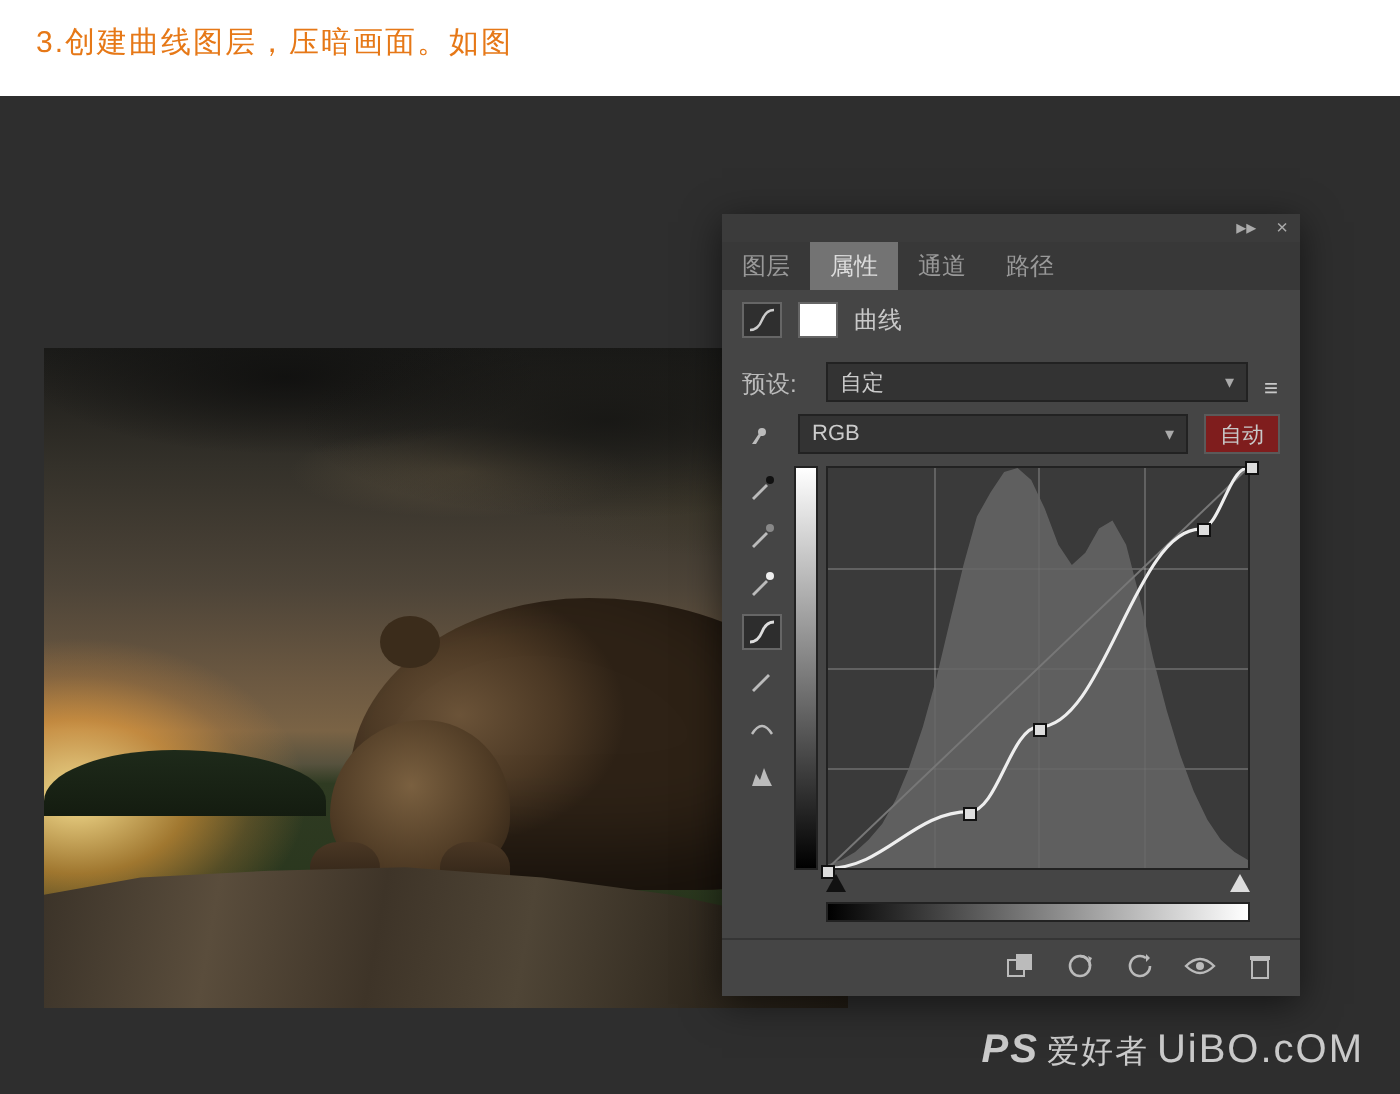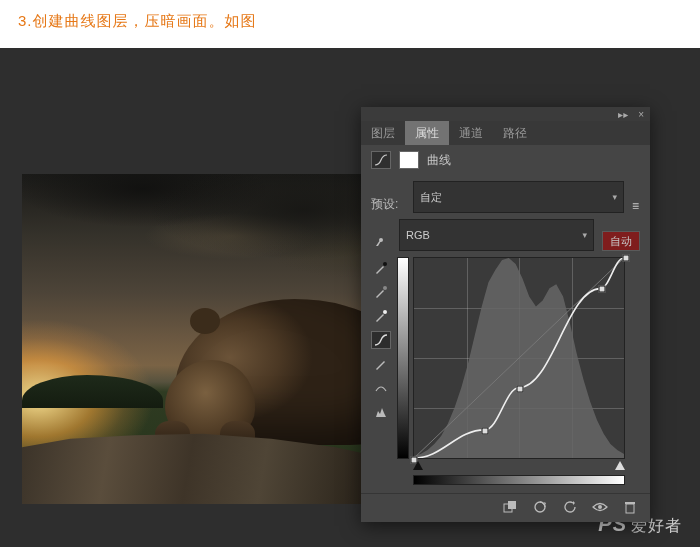--- a/index.html
+++ b/index.html
@@ -42,21 +42,21 @@
 
   
   .panel { position:absolute; top:59px; left:361px; width:289px; background:#454545; color:#c8c8c8; font-size:12px; box-shadow:0 4px 18px rgba(0,0,0,.55); }
   .panel-top { height:14px; background:#3b3b3b; display:flex; justify-content:flex-end; align-items:center; padding:0 6px; gap:10px; font-size:10px; color:#aaa; }
   .tabs { display:flex; background:#383838; height:24px; font-size:12px; }
   .tab { padding:4px 10px; color:#999; cursor:pointer; }
   .tab.active { background:#737373; color:#ddd; }
   .panel-row { display:flex; align-items:flex-end; padding:6px 10px; gap:8px; }
   .adj-icon { width:20px; height:18px; background:#2f2f2f; border:1px solid #666; display:flex; align-items:center; justify-content:center; font-size:10px; }
   .mask-icon { width:20px; height:18px; background:#fff; border:1px solid #666; }
-  .sel { flex:1; background:#333; border:1px solid #222; color:#ccc; height:32px; font-size:11px; padding:0 6px; display:flex; align-items:center; justify-content:space-between; }
+  .sel { flex:1; background:#333; border:1px solid #222; color:#ccc; height:20px; font-size:11px; padding:0 6px; display:flex; align-items:center; justify-content:space-between; }
   .sel .arr { font-size:9px; color:#aaa; }
   .auto-btn { width:38px; height:20px; background:#7f1d1d; border:1px solid #5a5a5a; display:flex; align-items:center; justify-content:center; font-size:11px; cursor:pointer; }
   .finger { width:20px; height:18px; display:flex; align-items:center; justify-content:center; }
   .curves-body { display:flex; padding:0 10px 8px; gap:6px; }
   .side-tools { display:flex; flex-direction:column; gap:6px; padding-top:2px; }
   .stool { width:20px; height:18px; display:flex; align-items:center; justify-content:center; color:#bbb; cursor:pointer; }
   .stool.active { background:#2d2d2d; border:1px solid #666; }
   .curve-area { flex:1; }
   .grad-v { width:12px; height:202px; background:linear-gradient(to bottom,#fff,#000); border:1px solid #222; }
   .grid-wrap { display:flex; gap:4px; }
@@ -93,20 +93,21 @@
       <div class="bear-ear"></div>
       <div class="bear-paw l"></div>
       <div class="bear-paw r"></div>
     </div>
     <div class="rock"></div>
   </div>
 
   <div class="watermark">
     <span class="ps">PS</span>
     <span class="cn">爱好者</span>
+    <span>UiBO.cOM</span>
   </div>
 
   <div class="panel">
     <div class="panel-top">
       <span>▸▸</span>
       <span>×</span>
     </div>
     <div class="tabs">
       <div class="tab">图层</div>
       <div class="tab active">属性</div>

